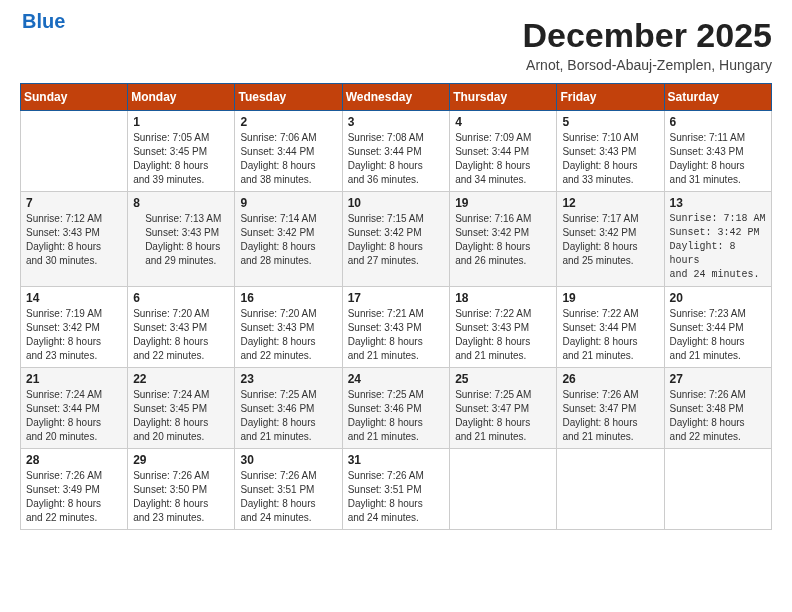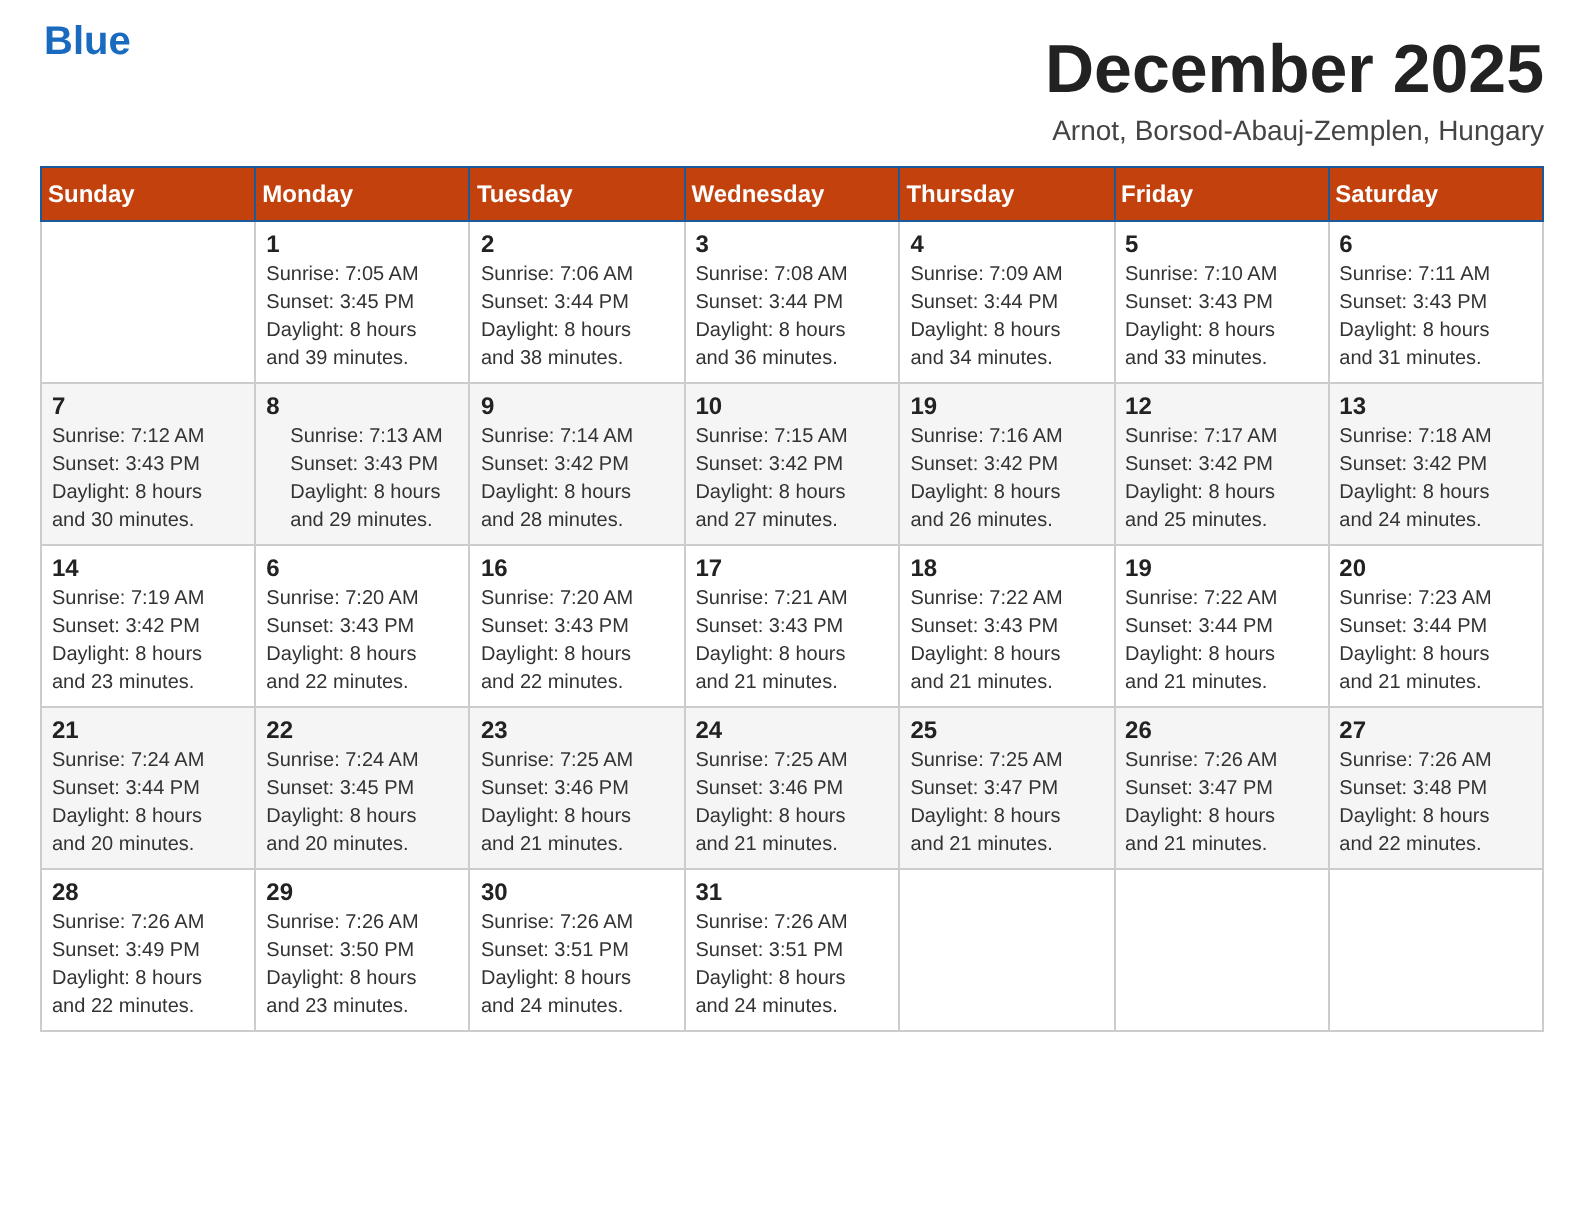--- a/index.html
+++ b/index.html
@@ -198,21 +198,21 @@
         </td>
         <td>
           <div class="day-number">12</div>
           <div class="day-info" style="white-space: pre-line;">Sunrise: 7:17 AM
 Sunset: 3:42 PM
 Daylight: 8 hours
 and 25 minutes.</div>
         </td>
         <td>
           <div class="day-number">13</div>
-          <div class="day-info" style="white-space: pre-line;">Sunrise: 7:18 AM
+          <div class="day-info" style="white-space: pre-line; font-family: Liberation Mono, monospace;">Sunrise: 7:18 AM
 Sunset: 3:42 PM
 Daylight: 8 hours
 and 24 minutes.</div>
         </td>
       </tr>
       <tr class="row-odd">
         <td>
           <div class="day-number">14</div>
           <div class="day-info" style="white-space: pre-line;">Sunrise: 7:19 AM
 Sunset: 3:42 PM

